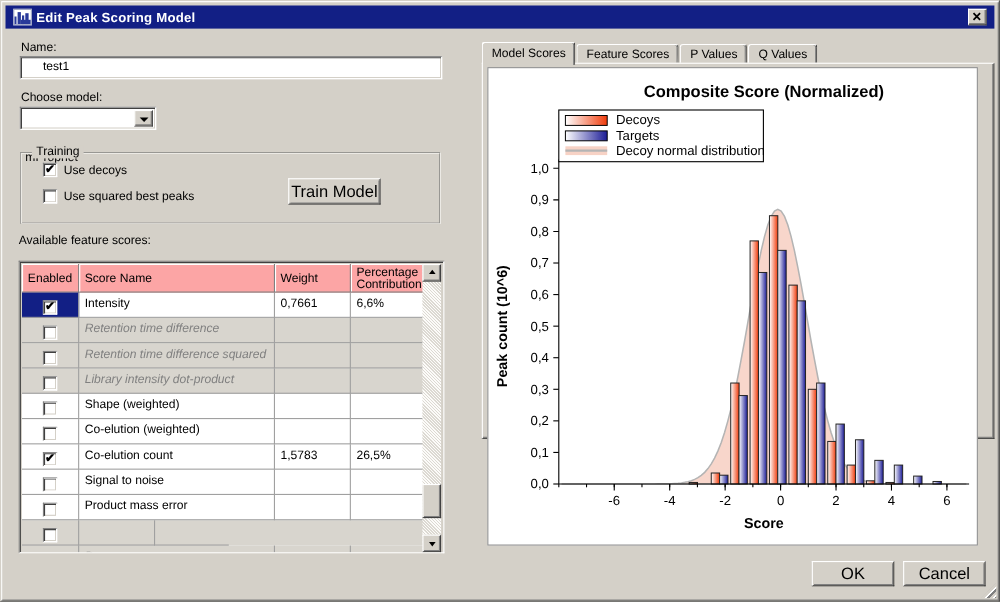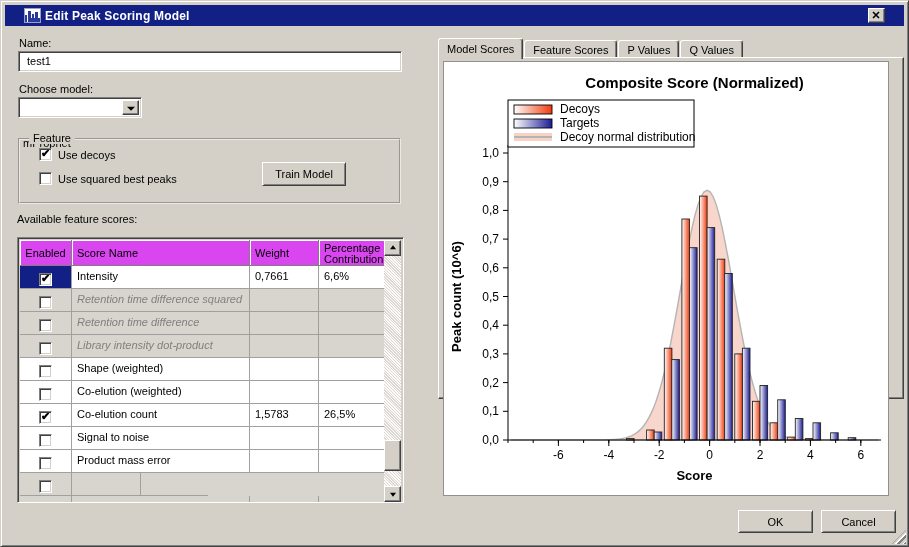--- a/index.html
+++ b/index.html
@@ -9,40 +9,40 @@
   .window {
     position:relative; width:909px; height:547px; background:#d4d0c8;
     border-left:1px solid #d4d0c8; border-top:1px solid #d4d0c8;
     border-right:1px solid #404040; border-bottom:1px solid #404040;
     box-shadow: inset 1px 1px 0 #ffffff, inset -1px -1px 0 #808080;
   }
 
   
   .titlebar {
     position:absolute; left:4px; top:4px; right:4px; height:21px;
-    background:#121f85; display:flex; align-items:center; padding:0 19px;
+    background:#121f85; display:flex; align-items:center; padding:0 7px;
   }
   .titleicon { width:17px; height:15px; margin-right:4px; background:#fff; border:1px solid #9aa0c0; display:flex; align-items:flex-end; }
   .titletext { color:#fff; font-weight:bold; font-size:12px; letter-spacing:0.2px; flex:1; }
   .closebtn {
     width:17px; height:15px; background:#d4d0c8; position:relative; cursor:default;
     border-top:1px solid #fff; border-left:1px solid #fff; border-right:1px solid #404040; border-bottom:1px solid #404040;
     box-shadow: inset -1px -1px 0 #808080;
   }
 
   .label { position:absolute; color:#000; }
 
   
   .sunken {
     background:#fff;
     border-top:1px solid #808080; border-left:1px solid #808080;
     border-bottom:1px solid #fff; border-right:1px solid #fff;
     box-shadow: inset 1px 1px 0 #404040, inset -1px -1px 0 #d4d0c8;
   }
-  .textinput { position:absolute; padding:3px 4px 0 8px; }
+  .textinput { position:absolute; padding:3px 4px 0 20px; }
   .combobox { position:absolute; display:flex; }
   .combo-field { flex:1; padding:3px 4px 0 4px;margin-top:36px; }
   .combo-btn {
     width:17px; margin:2px; background:#d4d0c8; position:relative;
     border-top:1px solid #fff; border-left:1px solid #fff; border-right:1px solid #404040; border-bottom:1px solid #404040;
     box-shadow: inset -1px -1px 0 #808080;
   }
   .arrow-down { position:absolute; left:50%; top:50%; transform:translate(-50%,-30%);
     width:0; height:0; border-left:4px solid transparent; border-right:4px solid transparent; border-top:4px solid #000; }
 
@@ -54,21 +54,21 @@
   .checkrow { position:absolute; display:flex; align-items:center; gap:6px; }
   .checkbox {
     width:13px; height:13px; background:#fff; position:relative; flex:0 0 13px;
     border-top:1px solid #808080; border-left:1px solid #808080;
     border-bottom:1px solid #fff; border-right:1px solid #fff;
     box-shadow: inset 1px 1px 0 #404040, inset -1px -1px 0 #d4d0c8;
   }
   .checkbox .tick { position:absolute; left:1px; top:-2px; font-size:11px; font-weight:bold; color:#000; }
 
   .btn {
-    position:absolute; background:#d4d0c8; text-align:center; color:#000; font-size:11px;
+    position:absolute; background:#d4d0c8; text-align:center; color:#000; font-size:15px;
     border-top:1px solid #fff; border-left:1px solid #fff; border-right:1px solid #404040; border-bottom:1px solid #404040;
     box-shadow: inset 1px 1px 0 #d4d0c8, inset -1px -1px 0 #808080;
     display:flex; align-items:center; justify-content:center; cursor:default;
   }
 
   
   .gridwrap {
     position:absolute; left:16px; top:236px; width:387px; height:266px;
     border-top:1px solid #808080; border-left:1px solid #808080;
     border-bottom:1px solid #fff; border-right:1px solid #fff;
@@ -76,21 +76,21 @@
     background:#d4d0c8; overflow:hidden;
   }
   .grid { position:absolute; left:2px; top:2px; width:366px; height:262px; overflow:hidden; background:#fff; }
   .gridrow { display:flex; height:23px; }
   .gridrow.header { height:26px; }
   .gcell {
     border-right:1px solid #a0a0a0; border-bottom:1px solid #a0a0a0;
     padding:4px 5px 0 5px; overflow:hidden; white-space:nowrap;
   }
   .header .gcell {
-    background:#d946ef; border-right:1px solid #808080; border-bottom:1px solid #808080;
+    background:#fca5a5; border-right:1px solid #808080; border-bottom:1px solid #808080;
     box-shadow: inset 1px 1px 0 #fff; padding-top:2px; line-height:11px;
     display:flex; align-items:center;
   }
   .c0 { width:52px; flex:0 0 52px; display:flex; align-items:center; justify-content:center; }
   .c1 { width:178px; flex:0 0 178px; }
   .c2 { width:69px; flex:0 0 69px; }
   .c3 { width:67px; flex:0 0 67px; border-right:none; }
   .row-disabled { background:#d8d5ce; }
   .row-disabled .gcell { color:#808080; font-style:italic; }
   .row-normal { background:#fff; }
@@ -160,21 +160,21 @@
 
   <div class="label" style="left:18px; top:82px;">Choose model:</div>
   <div class="sunken combobox" style="left:17px; top:96px; width:124px; height:21px;">
     <span class="combo-field">mProphet</span>
     <span class="combo-btn">
         <span class="arrow-down"></span>
       </span>
   </div>
 
   <div class="groupbox" style="left:17px; top:137px; width:383px; height:66px;">
-    <span class="groupbox-legend">Feature</span>
+    <span class="groupbox-legend">Training</span>
     <div id="training-checks">
         <div class="checkrow" style="left:19px; top:8px;">
      <span class="checkbox">
             <span class="tick">✔</span>
           </span>
      <span>Use decoys</span>
    </div>
         <div class="checkrow" style="left:19px; top:32px;">
      <span class="checkbox"></span>
      <span>Use squared best peaks</span>
@@ -200,29 +200,29 @@
             </span>
           </div>
      <div class="gcell c1">Intensity</div>
      <div class="gcell c2">0,7661</div>
      <div class="gcell c3">6,6%</div>
    </div>
         <div class="gridrow row-disabled">
      <div class="gcell c0 ">
             <span class="checkbox"></span>
           </div>
+     <div class="gcell c1">Retention time difference</div>
+     <div class="gcell c2"></div>
+     <div class="gcell c3"></div>
+   </div>
+        <div class="gridrow row-disabled">
+     <div class="gcell c0 ">
+            <span class="checkbox"></span>
+          </div>
      <div class="gcell c1">Retention time difference squared</div>
-     <div class="gcell c2"></div>
-     <div class="gcell c3"></div>
-   </div>
-        <div class="gridrow row-disabled">
-     <div class="gcell c0 ">
-            <span class="checkbox"></span>
-          </div>
-     <div class="gcell c1">Retention time difference</div>
      <div class="gcell c2"></div>
      <div class="gcell c3"></div>
    </div>
         <div class="gridrow row-disabled">
      <div class="gcell c0 ">
             <span class="checkbox"></span>
           </div>
      <div class="gcell c1">Library intensity dot-product</div>
      <div class="gcell c2"></div>
      <div class="gcell c3"></div>

